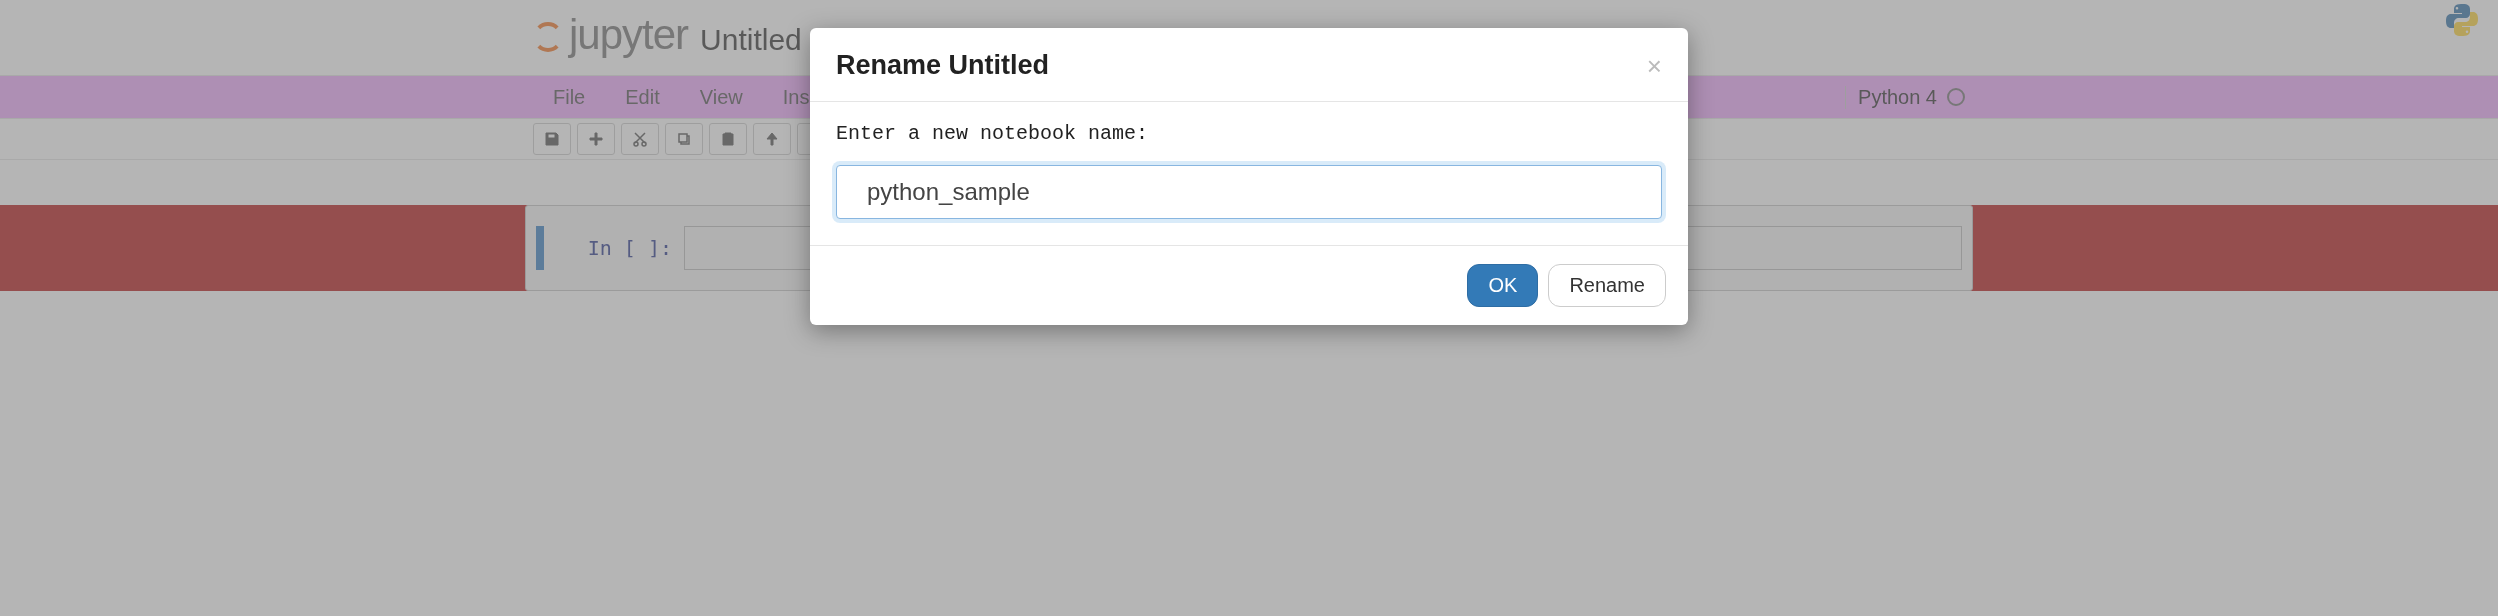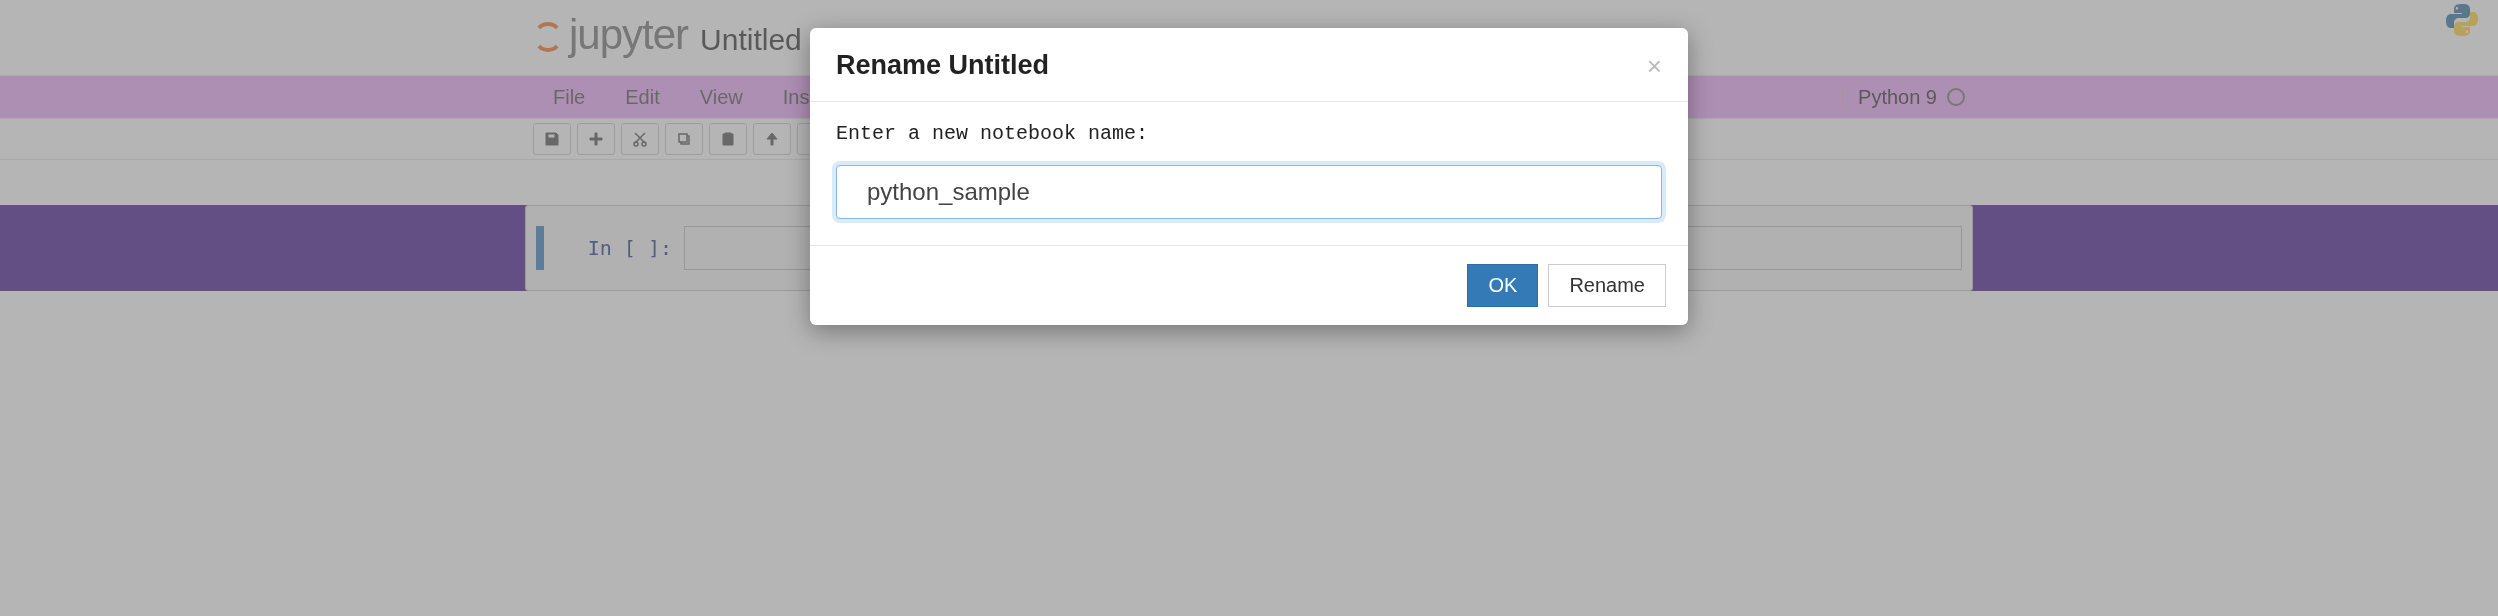--- a/index.html
+++ b/index.html
@@ -127,21 +127,21 @@
       height: 32px;
       display: flex;
       align-items: center;
       justify-content: center;
       cursor: pointer;
     }
     .tbtn svg { width: 16px; height: 16px; fill: #555; stroke: #555; }
 
     
     .main {
-      background: #4c1d95;
+      background: #b91c1c;
       margin-top: 45px;
     }
     .nb-container {
       width: 1448px;
       margin: 30px auto 0;
       background: #f5f5f5;
       border: 1px solid #c5c5c5;
       border-radius: 3px;
       padding: 20px 10px;
     }
@@ -205,21 +205,21 @@
     }
     .modal-footer {
       border-top: 1px solid #e5e5e5;
       padding: 18px 22px;
       display: flex;
       justify-content: flex-end;
       gap: 10px;
     }
     .btn {
       font-size: 20px;
-      border-radius: 0;
+      border-radius: 12px;
       padding: 9px 20px;
       cursor: pointer;
       border: 1px solid transparent;
     }
     .btn-primary { background: #337ab7; color: #fff; border-color: #2e6da4; }
     .btn-default { background: #fff; color: #333; border-color: #ccc; }
   </style>
 </head>
 <body>
 
@@ -240,21 +240,21 @@
   </div>
 </div>
 
 <div class="menubar-wrap">
   <div class="menubar">
     <span class="menu-item">File</span>
     <span class="menu-item">Edit</span>
     <span class="menu-item">View</span>
     <span class="menu-item">Insert</span>
     <div class="kernel-ind">
-      <span>Python 9</span>
+      <span>Python 4</span>
       <span class="kernel-circle"></span>
     </div>
   </div>
 </div>
 
 <div class="toolbar-wrap">
   <div class="toolbar">
     <div class="tbtn">
         <svg viewBox="0 0 16 16">
           <path d="M2 2h10l2 2v10H2V2zm2 1v4h7V3H4zm1 7h6v3H5v-3z"></path>

